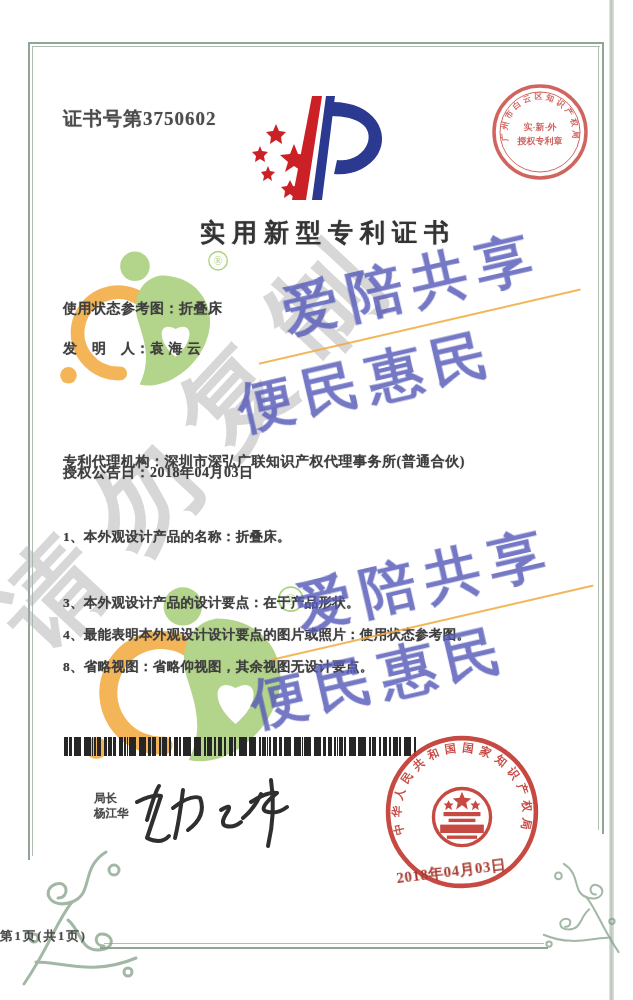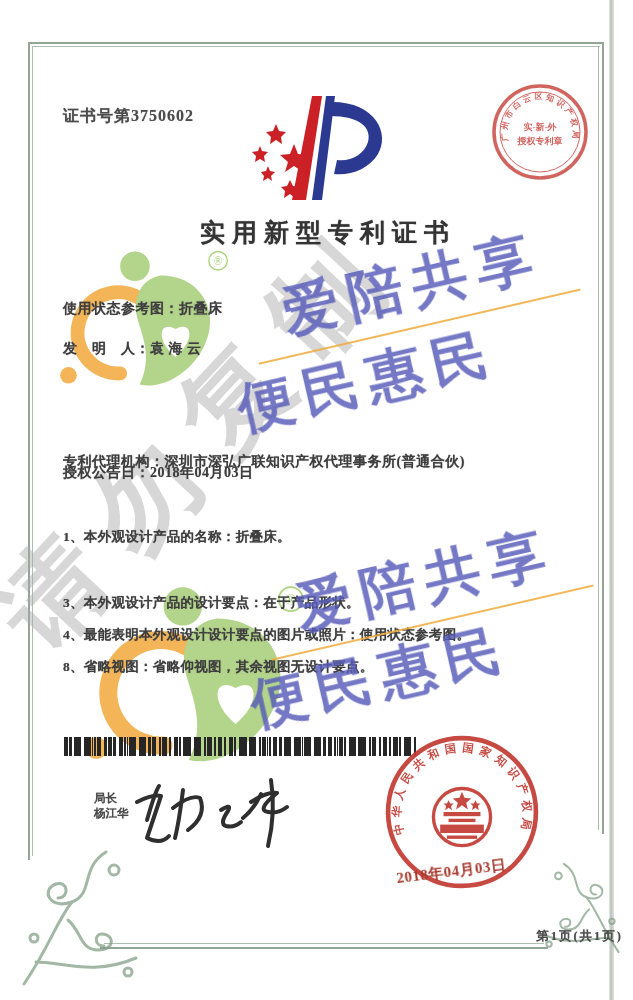--- a/index.html
+++ b/index.html
@@ -11,41 +11,41 @@
   .paper-edge{left:609px;top:0;width:5px;height:1000px;
     background:linear-gradient(90deg,#e9ece9,#b9c2ba 40%,#dfe3df);}
 
   
   .fl{background:none;}
   .fl-h{border-top:2px solid #93a596;height:0;}
   .fl-h2{border-top:1px solid #aebfb1;height:0;}
   .fl-v{border-left:2px solid #93a596;width:0;}
   .fl-v2{border-left:1px solid #aebfb1;width:0;}
 
-  .cert-no{left:63px;top:106px;font-size:16px;font-weight:bold;color:#4c4c4c;
+  .cert-no{left:63px;top:106px;font-size:19px;font-weight:bold;color:#4c4c4c;
     letter-spacing:1px;text-shadow:0 0 1px rgba(90,90,90,.6);}
   .title{left:12px;top:216px;width:632px;text-align:center;font-size:25px;font-weight:bold;
     color:#343434;letter-spacing:7px;text-shadow:0 0 1px rgba(60,60,60,.7);}
 
   .field{left:63px;font-size:14px;font-weight:bold;color:#3e3e3e;letter-spacing:.5px;
     white-space:nowrap;text-shadow:0 0 1px rgba(80,80,80,.65);}
   .item{left:63px;font-size:13.5px;font-weight:bold;color:#3e3e3e;letter-spacing:.3px;
     white-space:nowrap;text-shadow:0 0 1px rgba(80,80,80,.65);}
 
   .barcode{left:64px;top:737px;width:352px;height:19px;
     background:
       repeating-linear-gradient(90deg,#262626 0 2px,rgba(255,255,255,0) 2px 5px),
       repeating-linear-gradient(90deg,#262626 0 4px,rgba(255,255,255,0) 4px 11px),
       repeating-linear-gradient(90deg,#262626 0 1px,rgba(255,255,255,0) 1px 7px);
     filter:blur(.3px);}
 
   .signer{left:94px;top:791px;font-size:11.5px;font-weight:bold;color:#4a4a4a;line-height:15px;
     text-shadow:0 0 1px rgba(90,90,90,.6);}
 
-  .footer{left:0;top:928px;width:623px;text-align:right;font-size:12.5px;font-weight:bold;
+  .footer{left:0;top:928px;width:623px;text-align:left;font-size:12.5px;font-weight:bold;
     color:#4c4c4c;letter-spacing:2px;text-shadow:0 0 1px rgba(90,90,90,.6);}
 
   
   .wm-gray{left:70px;top:540px;transform:rotate(-47deg);transform-origin:0 100%;
     font-family:"Liberation Sans",sans-serif;font-size:105px;font-weight:bold;
     letter-spacing:28px;color:rgba(172,172,172,.48);white-space:nowrap;}
   .wm-brand{position:absolute;transform:rotate(-13deg);color:rgba(86,90,184,.82);
     font-weight:bold;font-family:"Liberation Sans",sans-serif;filter:blur(.3px);}
   .wm-brand .l1{margin-left:65px;font-size:56px;letter-spacing:10px;white-space:nowrap;}
   .wm-brand .div{width:330px;height:2px;background:rgba(240,170,60,.85);margin:3px 0 3px 30px;}

